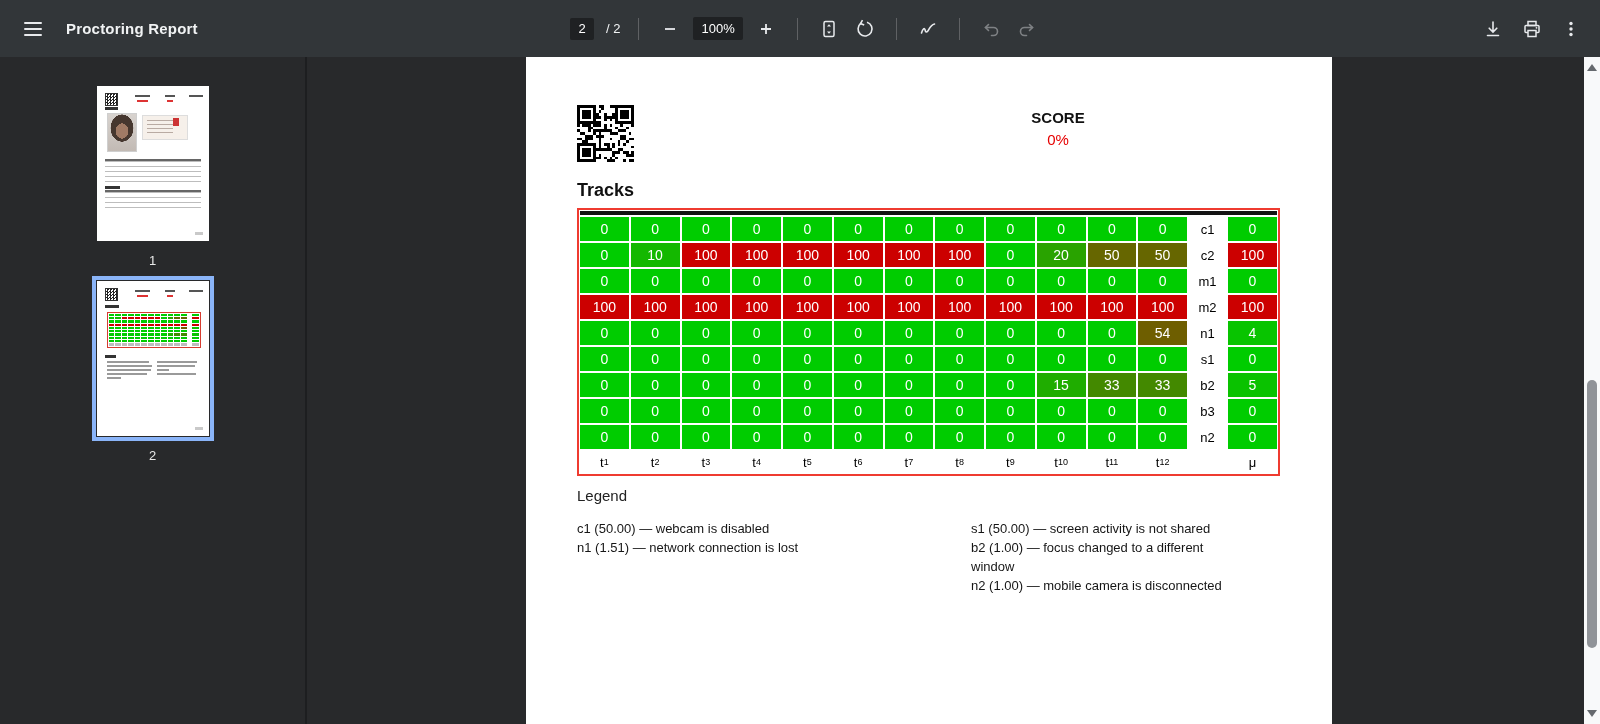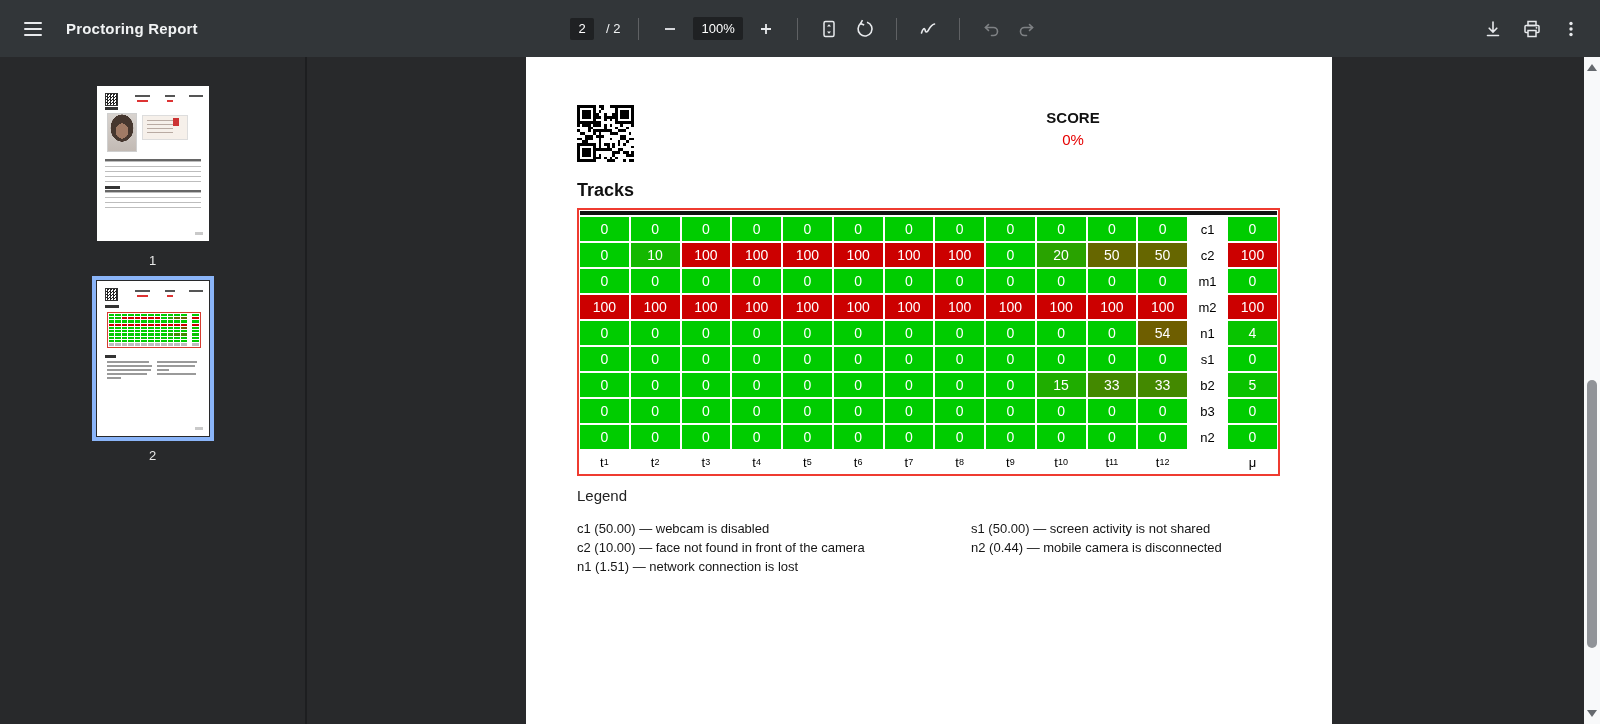--- a/index.html
+++ b/index.html
@@ -79,21 +79,21 @@
 
   .qr { position:absolute; left:51px; top:48px; width:57px; height:57px; display:grid;
         grid-template-columns:repeat(21,1fr); grid-template-rows:repeat(21,1fr); background:#fff; }
   .qr i { display:block; }
   .qr i.f { background:#000; }
 
   .hdr-col { position:absolute; top:52px; width:150px; }
   .hdr-label { font-size:15px; font-weight:700; color:#111; }
   .hdr-value { font-size:15px; margin-top:5px; }
   .hdr-identity { left:235px; text-align:center; }
-  .hdr-score { left:472px; text-align:center; }
+  .hdr-score { left:457px; text-align:center; }
   .hdr-conclusion { right:52px; text-align:right; }
 
   .tracks-title { position:absolute; left:51px; top:123px; font-size:18px; font-weight:700; color:#111; }
 
   .ttable { position:absolute; left:51px; top:151px; width:703px; border:2px solid #ef3b30;
             background:#fff; padding:1px; }
   .tblack { height:4px; background:#131313; }
   .tgrid { display:grid; margin-top:2px;
            grid-template-columns: repeat(12, 1fr) 37px 49px;
            grid-template-rows: repeat(9, 24px) 22px; gap:2px; }
@@ -1037,26 +1037,26 @@
             </div>
             <div class="tcell tfoot"></div>
             <div class="tcell tfoot">μ</div>
           </div>
       </div>
 
       <div class="legend-title">Legend</div>
       <div class="legend-cols">
         <div class="legend-col left">
             <div>c1 (50.00) — webcam is disabled</div>
-            <div>c2 (10.00) — face not found in front of the camera</div>
             <div>n1 (1.51) — network connection is lost</div>
           </div>
         <div class="legend-col right">
             <div>s1 (50.00) — screen activity is not shared</div>
-            <div>n2 (0.44) — mobile camera is disconnected</div>
+            <div>b2 (1.00) — focus changed to a different window</div>
+            <div>n2 (1.00) — mobile camera is disconnected</div>
           </div>
       </div>
 
     </div>
   </div>
 
   <div class="scrollbar">
     <div class="scroll-arrow up"></div>
     <div class="scroll-thumb"></div>
     <div class="scroll-arrow down"></div>

